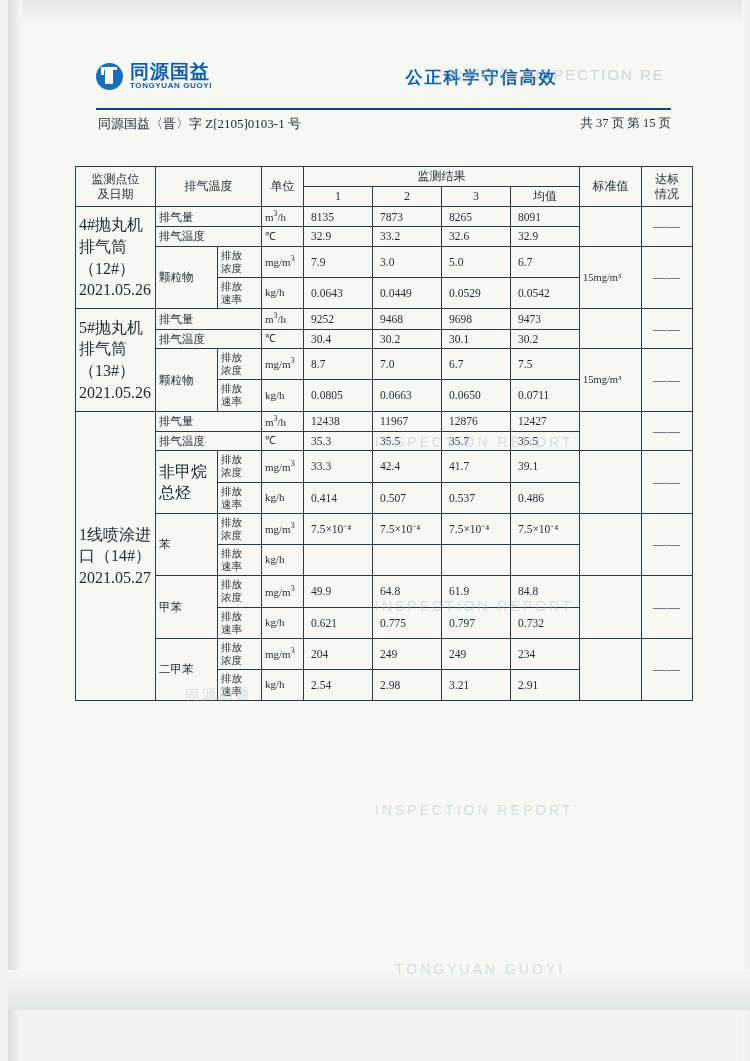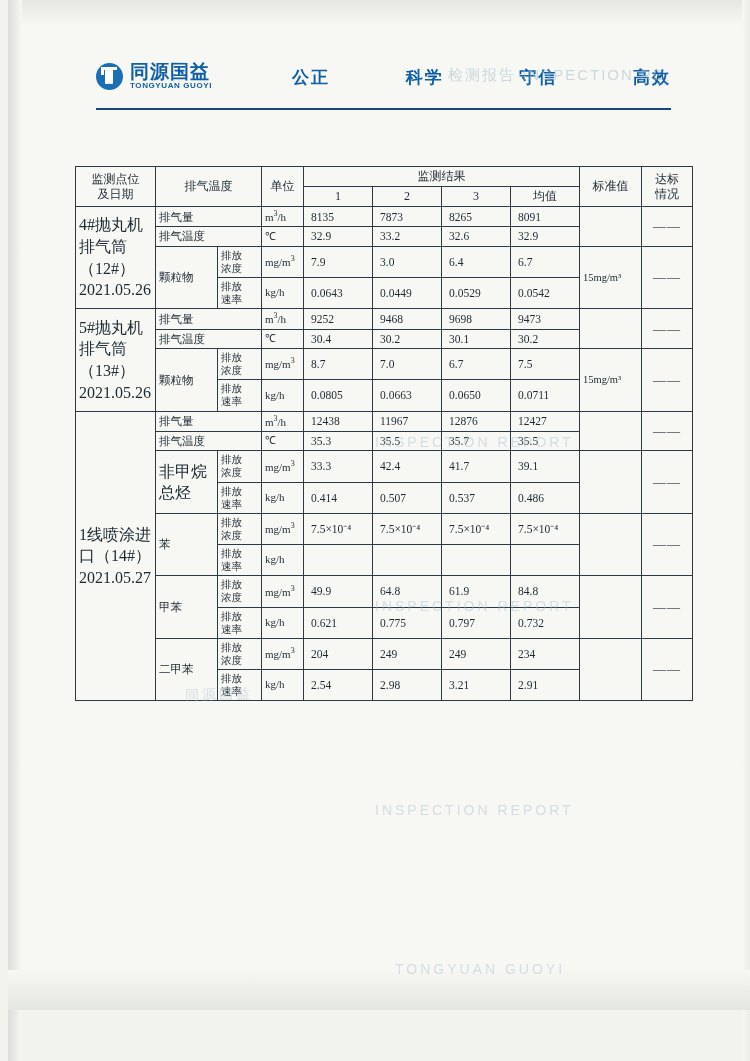--- a/index.html
+++ b/index.html
@@ -47,21 +47,21 @@
   .logo-cn {
     font-size:19px; font-weight:bold; color:#0f5fa8; letter-spacing:1px;
     font-family:"Liberation Serif", serif;
   }
   .logo-en {
     font-size:8px; font-weight:bold; color:#0f5fa8; letter-spacing:0.6px;
     font-family:"Liberation Sans", sans-serif;
   }
   .slogans {
     position:absolute; left:196px; top:4px; width:379px;
-    display:flex; justify-content:space-between;
+    display:flex; justify-content:center;
   }
   .slogans span {
     font-size:17px; font-weight:bold; color:#0f5fa8; letter-spacing:2px;
   }
   .watermark-band {
     position:absolute; left:440px; top:66px; width:215px; height:34px;
     color:#9fb9c9; font-size:15px; letter-spacing:2px; opacity:.5;
     font-family:"Liberation Sans", sans-serif; overflow:hidden; white-space:nowrap;
   }
   .hr {
@@ -137,20 +137,24 @@
     <div class="slogans">
       <span>公正</span>
       <span>科学</span>
       <span>守信</span>
       <span>高效</span>
     </div>
   </div>
   <div class="watermark-band">检测报告 INSPECTION REPORT</div>
   <div class="hr"></div>
 
+  <div class="docrow">
+    <div class="docno">同源国益〈晋〉字 Z[2105]0103-1 号</div>
+    <div class="pageno">共 37 页  第 15 页</div>
+  </div>
 
 
   <div class="tablewrap">
     <div class="wm wm1">INSPECTION REPORT</div>
     <div class="wm wm2">INSPECTION REPORT</div>
     <div class="wm wm3">INSPECTION REPORT</div>
     <div class="wm wm4">TONGYUAN GUOYI</div>
     <div class="wm wm5">同源国益</div>
 
     <table>
@@ -216,21 +220,21 @@
         </tr>
         <tr>
           <td class="c" rowspan="2">颗粒物</td>
           <td class="c small">
             <span class="stk">排放</span>
               <span class="stk">浓度</span>
           </td>
           <td class="unit">mg/m<sup>3</sup></td>
           <td class="num">7.9</td>
           <td class="num">3.0</td>
-          <td class="num">6.4</td>
+          <td class="num">5.0</td>
           <td class="num">6.7</td>
           <td class="c small" rowspan="2">15mg/m³</td>
           <td class="dash" rowspan="2">——</td>
         </tr>
         <tr>
           <td class="c small">
             <span class="stk">排放</span>
               <span class="stk">速率</span>
           </td>
           <td class="unit">kg/h</td>

